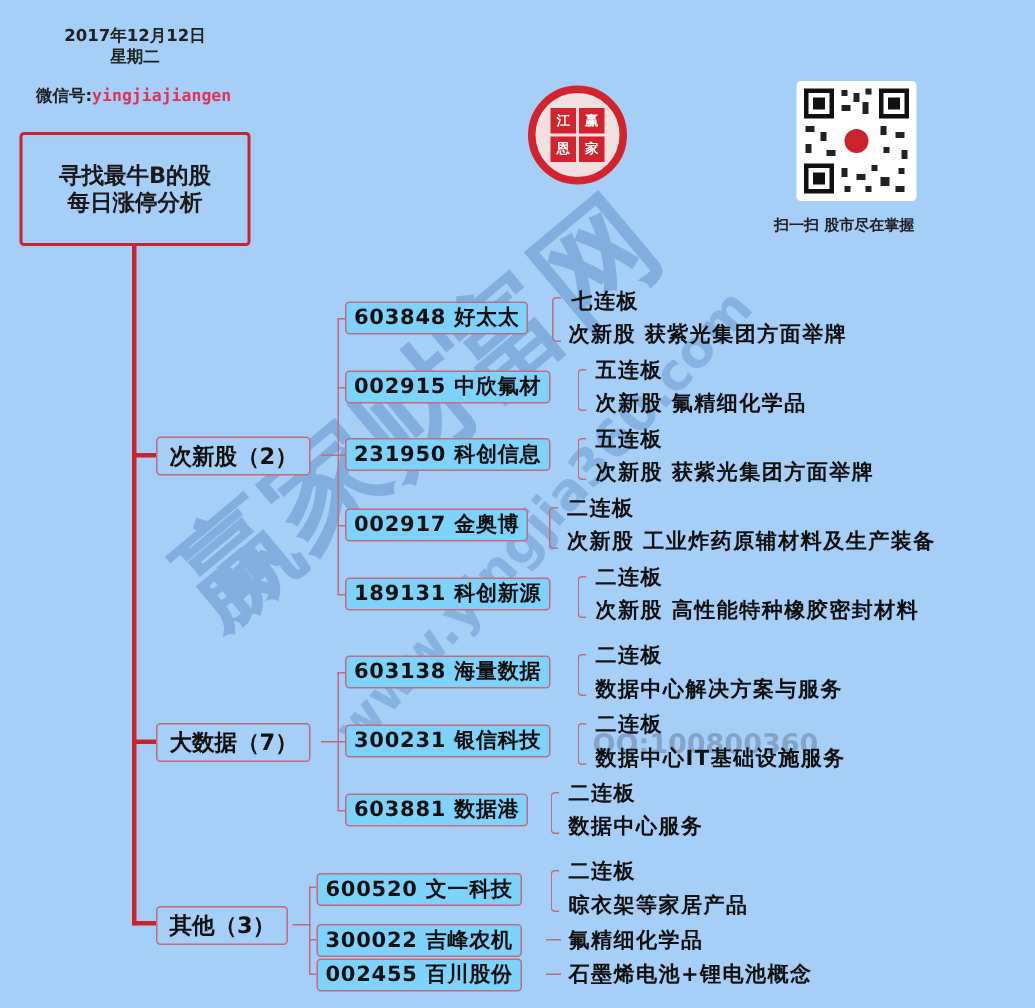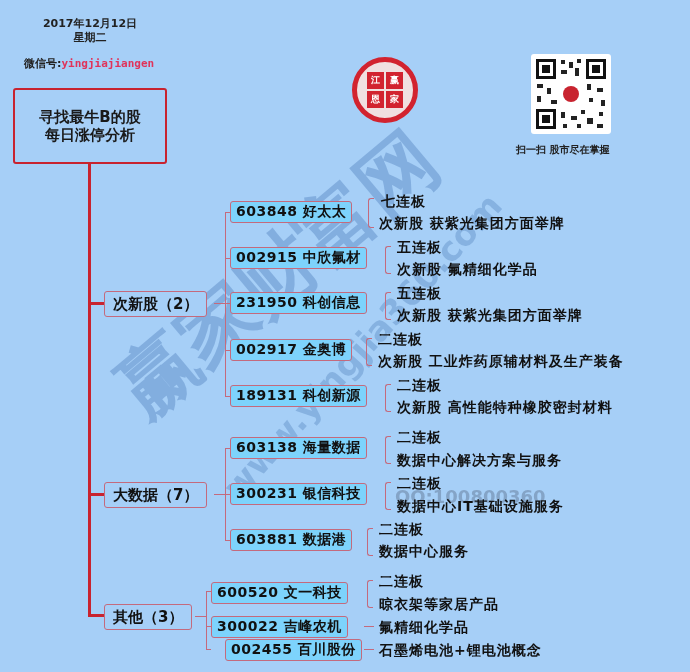--- a/index.html
+++ b/index.html
@@ -208,17 +208,17 @@
 <div class="brace" style="left:367px; top:580px; height:26px;"></div>
 <div class="desc" style="left:379px; top:572px;">二连板</div>
 <div class="desc" style="left:379px; top:595px;">晾衣架等家居产品</div>
 
 <div class="stock" style="left:211px; top:616px;">
     <span>300022 吉峰农机</span>
   </div>
 <div class="thin" style="left:364px; top:626px; width:10px; height:1px;"></div>
 <div class="desc" style="left:379px; top:618px;">氟精细化学品</div>
 
-<div class="stock" style="left:225px; top:639px;">
+<div class="stock" style="left:211px; top:639px;">
     <span>002455 百川股份</span>
   </div>
 <div class="thin" style="left:364px; top:649px; width:10px; height:1px;"></div>
 <div class="desc" style="left:379px; top:641px;">石墨烯电池+锂电池概念</div>
 
 </body></html>

